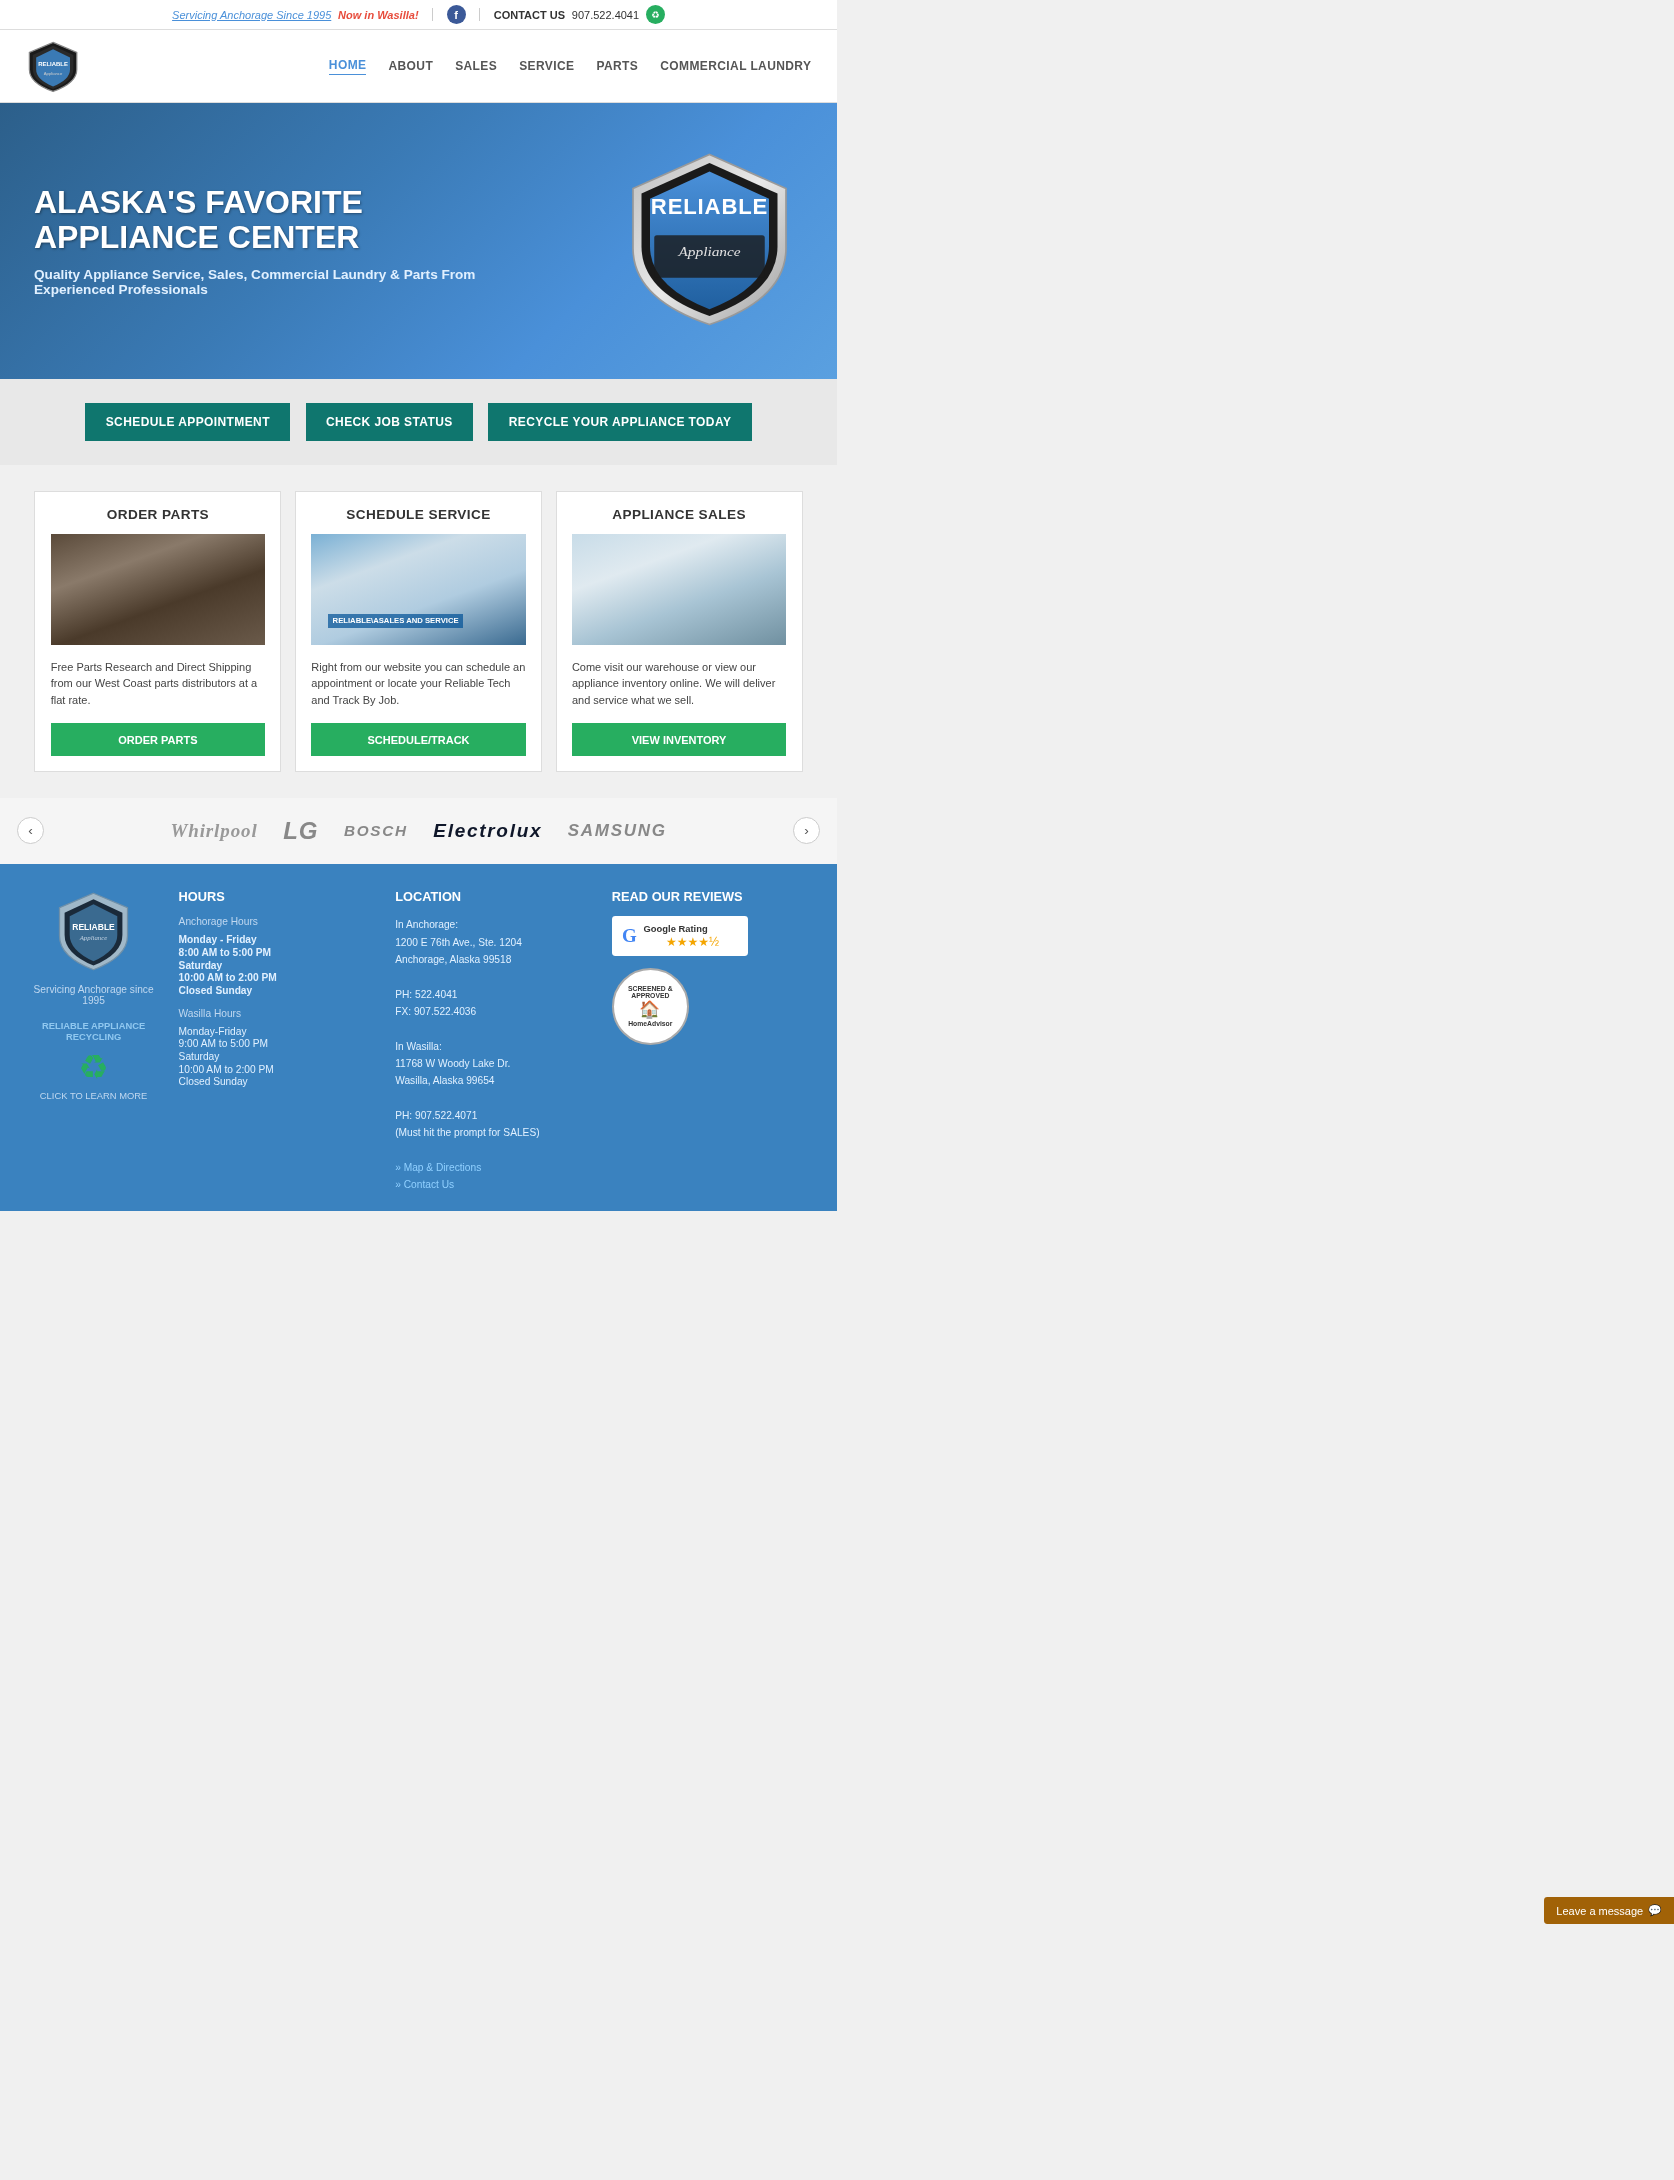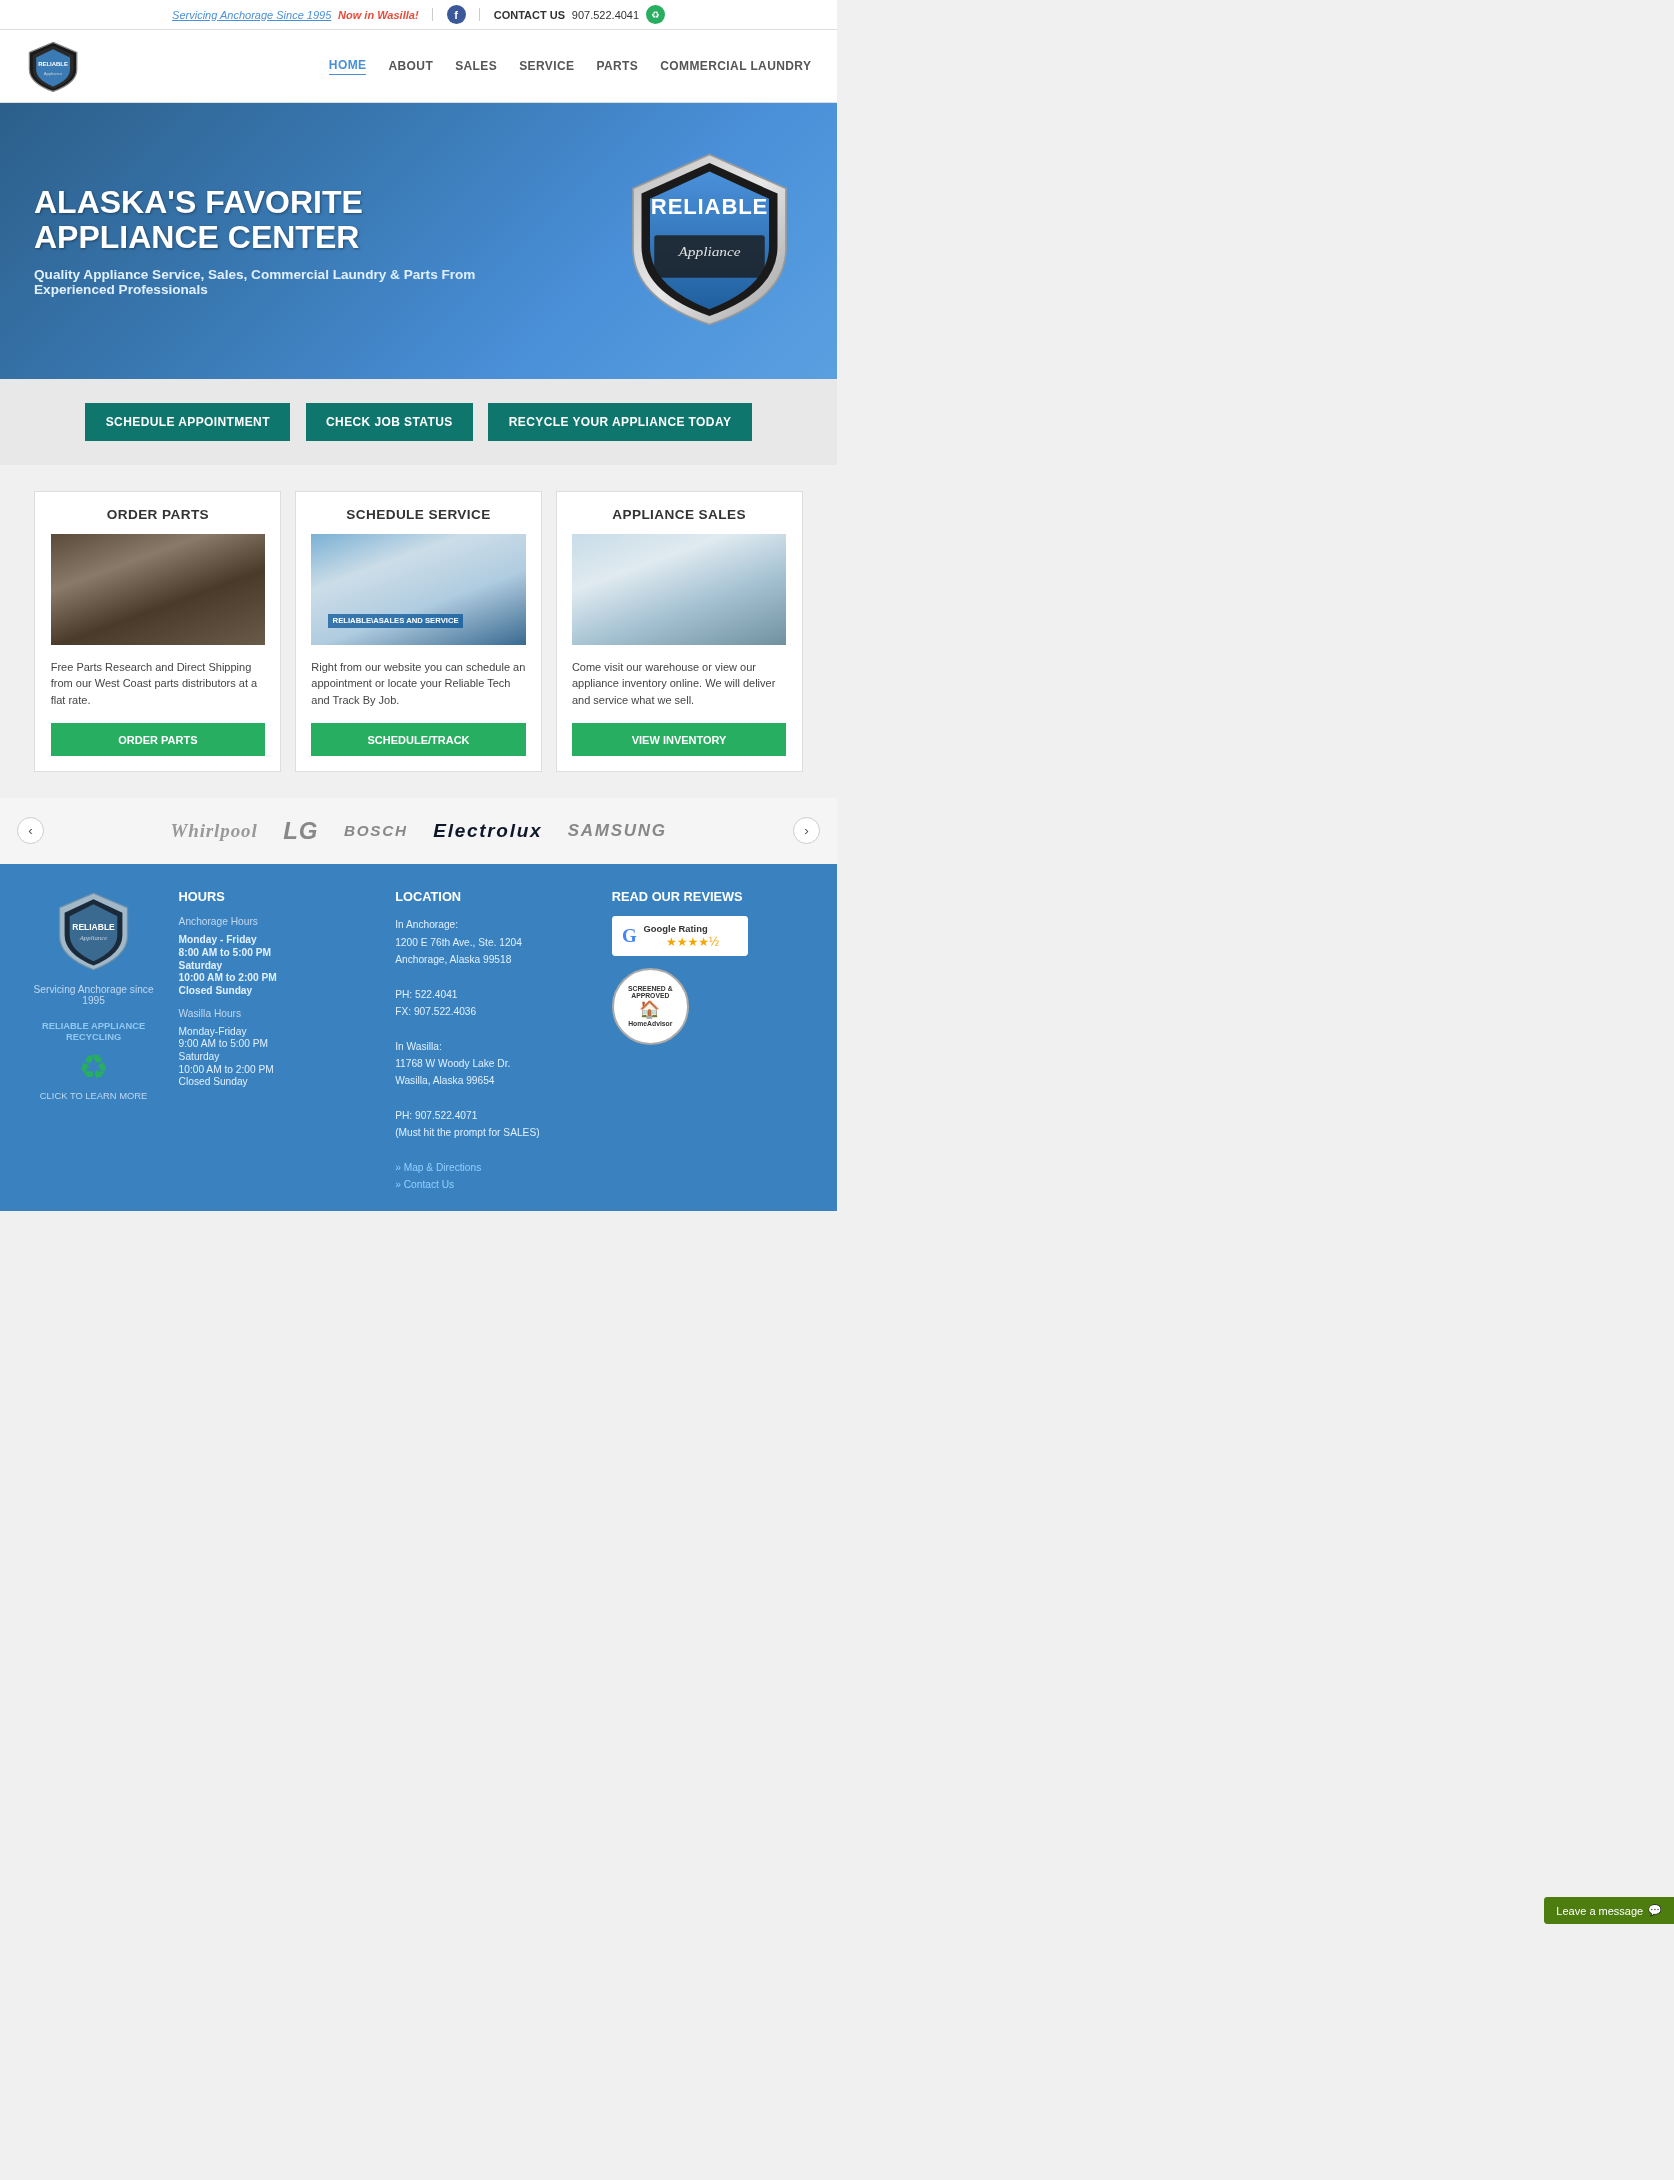--- a/index.html
+++ b/index.html
@@ -235,21 +235,21 @@
       width: 77px; height: 77px; background: #fff; border-radius: 50%;
       display: flex; flex-direction: column; align-items: center; justify-content: center;
       border: 2.6px solid #aaa;
     }
     .ha-text { font-size: 6.8px; font-weight: 700; color: #333; text-align: center; }
     .ha-icon { font-size: 17px; color: #e67e22; }
 
     
     .leave-message {
       position: fixed; bottom: 256px; right: 0;
-      background: #4d7c0f; color: #fff; padding: 6.8px 12px;
+      background: #a16207; color: #fff; padding: 6.8px 12px;
       font-size: 11px; cursor: pointer; display: flex; align-items: center; gap: 5.1px;
       border-radius: 3.4px 0 0 3.4px; z-index: 100;
     }
   </style>
 </head>
 <body>
 
 <div class="top-bar">
   <span class="top-bar-serving">Servicing Anchorage Since 1995</span>
   <span class="top-bar-wasilla">Now in Wasilla!</span>

